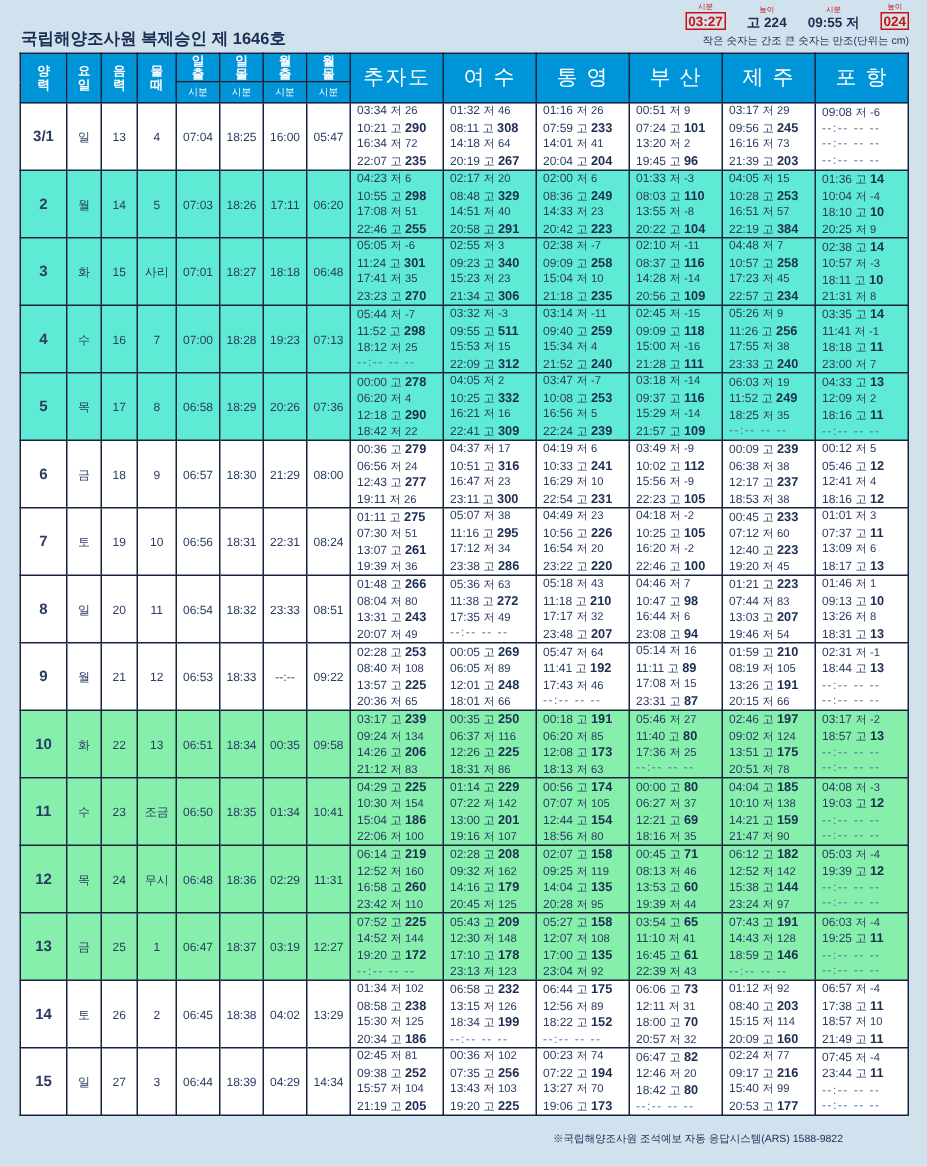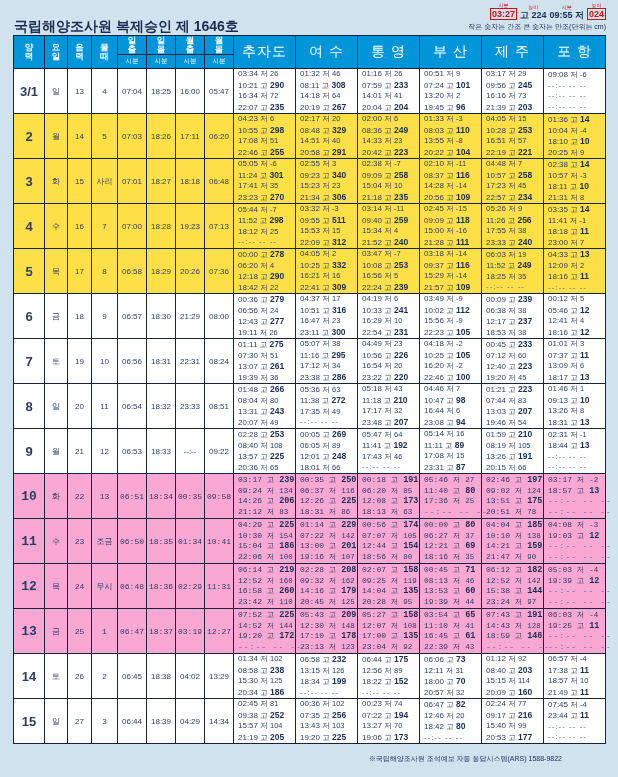--- a/index.html
+++ b/index.html
@@ -1,45 +1,45 @@
 <!DOCTYPE html>
 <html><head>
 <meta charset="utf-8">
 <style>
   html,body{margin:0;padding:0;}
   body{width:618px;height:777px;background:#cfe2ee;font-family:"Liberation Sans",sans-serif;overflow:hidden;}
   .page{position:relative;width:618px;height:777px;background:#cfe2ee;}
-  .doc-title{position:absolute;left:14px;top:18px;font-size:14px;font-weight:bold;color:#1c2d52;letter-spacing:0px;}
+  .doc-title{position:absolute;left:14px;top:18px;font-size:11px;font-weight:bold;color:#1c2d52;letter-spacing:0px;}
   .legend{position:absolute;right:12px;top:2px;text-align:right;color:#1c2d52;}
-  .legend-line{display:flex;justify-content:flex-end;align-items:flex-end;gap:3px;}
+  .legend-line{display:flex;justify-content:flex-end;align-items:flex-end;gap:14px;}
   .lg-item{display:inline-flex;flex-direction:column;align-items:center;}
   .lg-label{font-size:5px;color:#cc1111;line-height:6px;}
   .lg-value{font-size:9px;font-weight:bold;line-height:10px;}
   .boxed{border:1px solid #cc1111;color:#cc1111;padding:0 1px;}
   .legend-note{font-size:7px;margin-top:2px;color:#1c2d52;}
   table.tide{position:absolute;left:13px;top:35px;width:592px;border-collapse:collapse;table-layout:fixed;background:#fff;}
   table.tide th,table.tide td{border:1px solid #18243e;padding:0;vertical-align:middle;}
   thead th{background:#0095d9;color:#fff;text-align:center;}
   th.station{font-size:14px;font-weight:normal;letter-spacing:1px;}
   th.narrow{font-size:8.5px;font-weight:bold;line-height:9px;}
   th.subunit{font-size:6.5px;font-weight:normal;height:13px;}
   tbody td{color:#2b3c63;text-align:center;font-size:8px;}
   tbody tr{height:45px;}
-  td.datec{font-weight:bold;font-size:13px;}
+  td.datec{font-weight:bold;font-size:10px;}
   td.mulc{font-size:8px;}
   td.tidec{text-align:left;vertical-align:middle;}
   .tline{line-height:10.5px;white-space:nowrap;padding-left:4px;font-size:8px;}
   .tline .t{letter-spacing:0px;}
   .tline .m{font-size:7.5px;}
   .tline .v-hi{font-weight:bold;color:#1c2d52;font-size:8.5px;}
   .tline .v-lo{font-size:7.5px;}
   .tline.dash{color:#55679a;letter-spacing:1px;}
   tr.tint-none td{background:#ffffff;}
-  tr.tint-green td{background:#fde047;}
-  tr.tint-cream td{background:#f9a8d4;font-family:Liberation Mono, monospace;}
+  tr.tint-green td{background:#5eead4;}
+  tr.tint-cream td{background:#86efac;}
   .footer-note{position:absolute;top:754px;right:56px;font-size:7px;color:#1c2d52;}
 </style>
 </head>
 <body>
 
 <div class="page">
 
   <div class="doc-title">국립해양조사원 복제승인 제 1646호</div>
 
   <div class="legend">
@@ -206,21 +206,21 @@
           <td class="tidec">
             <div class="tline"><span class="t">01:33</span> <span class="m">저</span> <span class="v-lo">-3</span></div>
             <div class="tline"><span class="t">08:03</span> <span class="m">고</span> <span class="v-hi">110</span></div>
             <div class="tline"><span class="t">13:55</span> <span class="m">저</span> <span class="v-lo">-8</span></div>
             <div class="tline"><span class="t">20:22</span> <span class="m">고</span> <span class="v-hi">104</span></div>
           </td>
           <td class="tidec">
             <div class="tline"><span class="t">04:05</span> <span class="m">저</span> <span class="v-lo">15</span></div>
             <div class="tline"><span class="t">10:28</span> <span class="m">고</span> <span class="v-hi">253</span></div>
             <div class="tline"><span class="t">16:51</span> <span class="m">저</span> <span class="v-lo">57</span></div>
-            <div class="tline"><span class="t">22:19</span> <span class="m">고</span> <span class="v-hi">221</span></div>
+            <div class="tline"><span class="t">22:19</span> <span class="m">고</span> <span class="v-hi">384</span></div>
           </td>
           <td class="tidec">
             <div class="tline"><span class="t">01:36</span> <span class="m">고</span> <span class="v-hi">14</span></div>
             <div class="tline"><span class="t">10:04</span> <span class="m">저</span> <span class="v-lo">-4</span></div>
             <div class="tline"><span class="t">18:10</span> <span class="m">고</span> <span class="v-hi">10</span></div>
             <div class="tline"><span class="t">20:25</span> <span class="m">저</span> <span class="v-lo">9</span></div>
           </td>
         </tr>
         <tr class="tint-green">
           <td class="datec">3</td>

